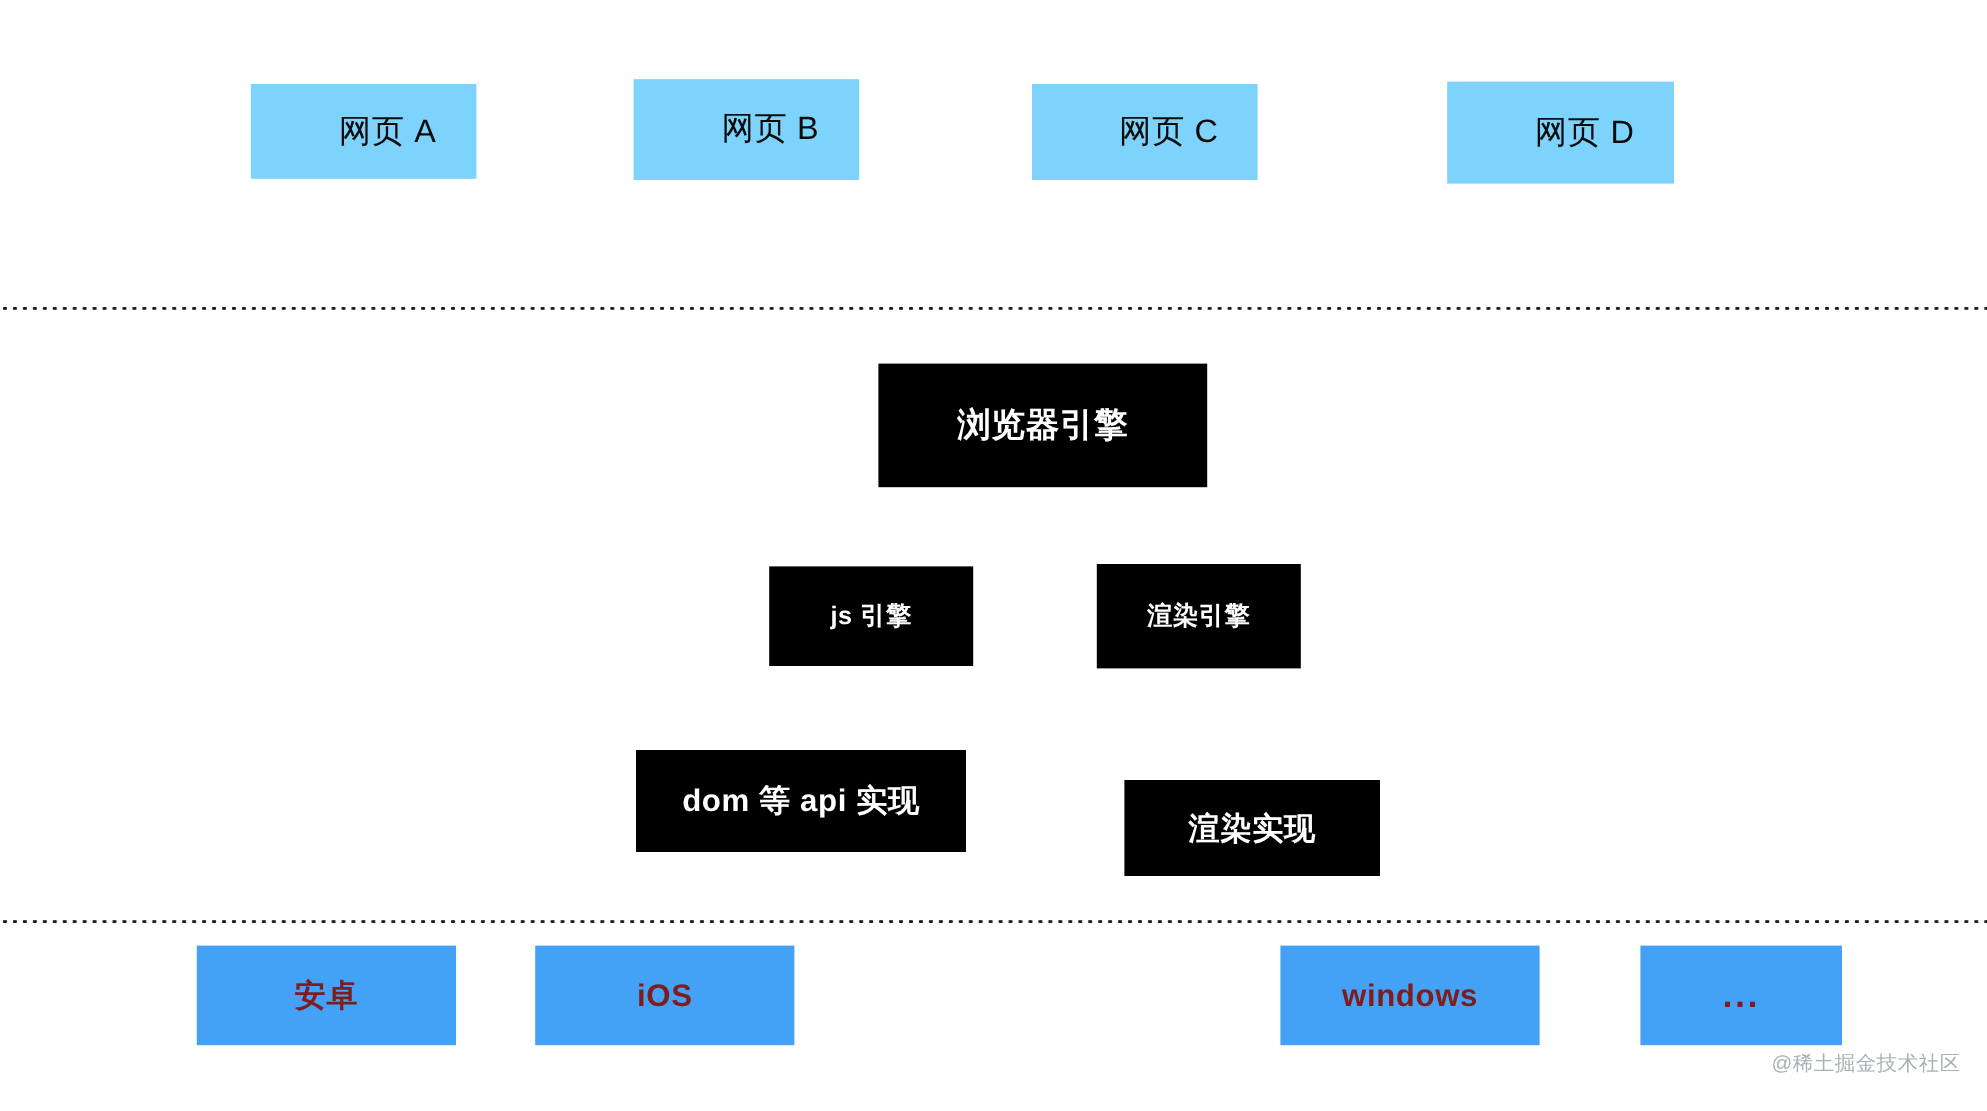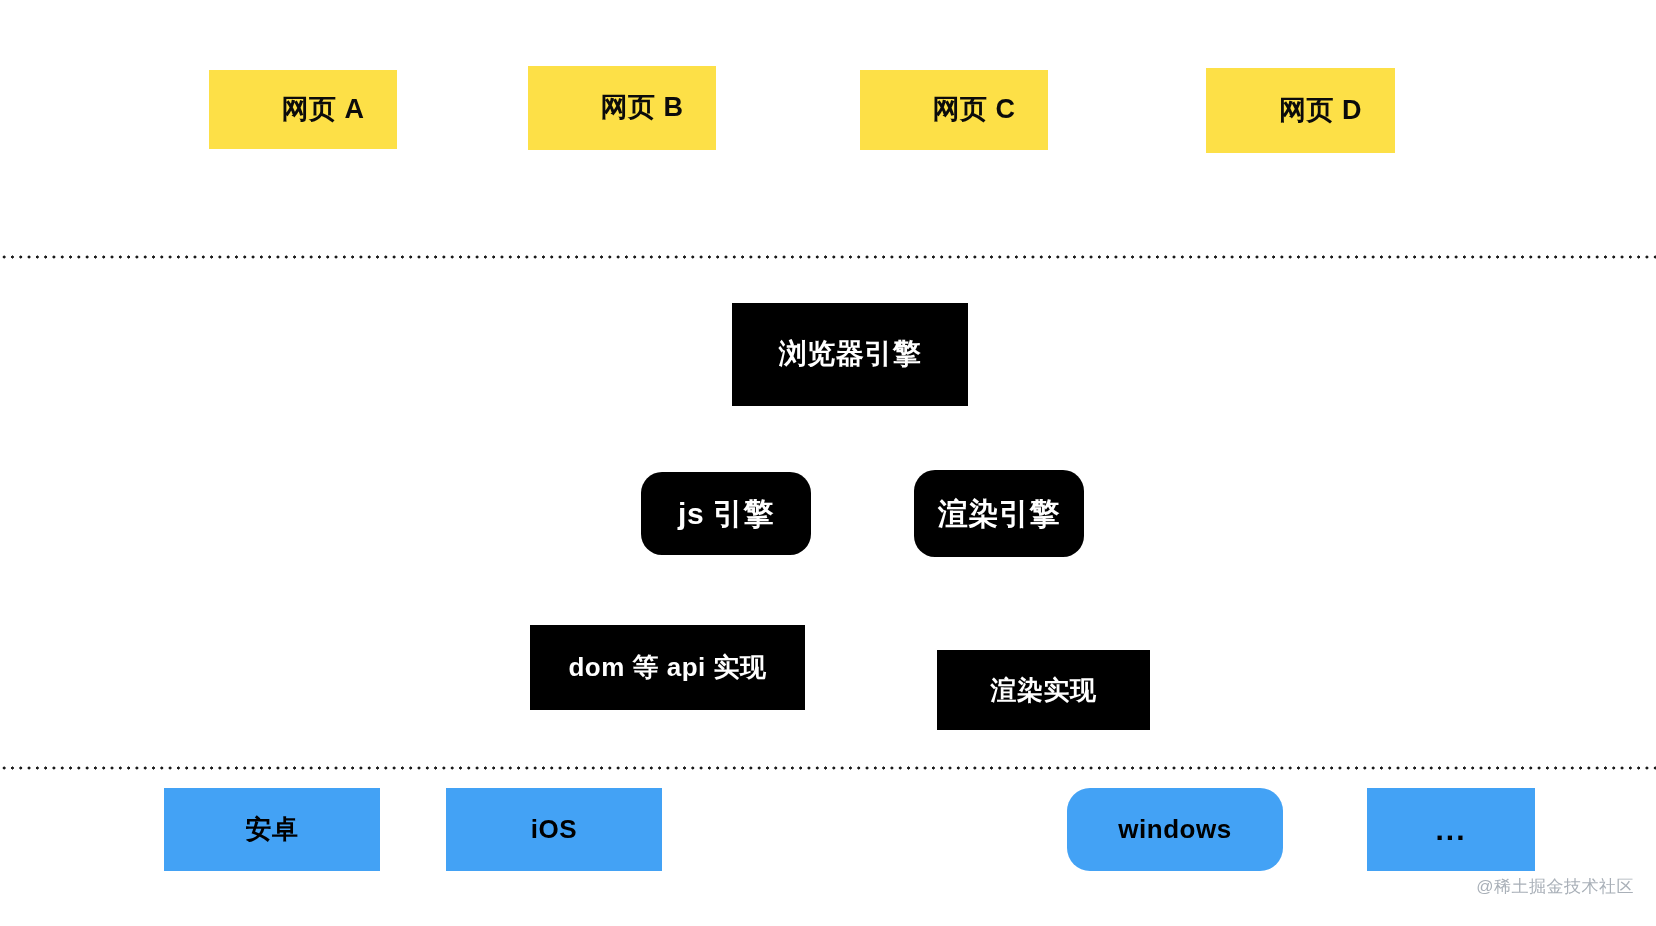--- a/index.html
+++ b/index.html
@@ -26,40 +26,40 @@
     align-items: center;
     justify-content: center;
     box-sizing: border-box;
     text-align: center;
     line-height: 1.1;
     white-space: nowrap;
     letter-spacing: 0.5px;
   }
 
   .box-page {
-    background: #fde047;
+    background: #7dd3fc;
     color: #0b0b0b;
     font-size: 27px;
-    font-weight: 700;
+    font-weight: 400;
     padding-left: 40px;
   }
 
   .box-engine {
     background: #000000;
     color: #ffffff;
     font-weight: 700;
   }
 
   .box-engine.lvl1 { font-size: 28px; }
-  .box-engine.lvl2 { font-size: 30px; border-radius: 21px; }
+  .box-engine.lvl2 { font-size: 21px; }
   .box-engine.lvl3 { font-size: 26px; }
 
   .box-os {
     background: #43a2f5;
-    color: #000000;
+    color: #7f1d1d;
     font-size: 26px;
     font-weight: 700;
   }
   .box-os.ellipsis { font-size: 30px; letter-spacing: 2px; }
 
   
   .divider {
     position: absolute;
     left: 0;
     width: 1656px;
@@ -96,21 +96,21 @@
   <div class="box box-page" style="left:836px; top:70px; width:188px; height:80px;margin-left:24px;">
     <span>网页 C</span>
   </div>
 
   <div class="box box-page" style="left:1163px; top:68px; width:189px; height:85px;margin-left:43px;">
     <span>网页 D</span>
   </div>
 
   <div class="divider" style="top:255px;"></div>
 
-  <div class="box box-engine lvl1" style="left:732px; top:303px; width:236px; height:103px;">
+  <div class="box box-engine lvl1" style="left:732px; top:303px; width:274px; height:103px;">
     <span>浏览器引擎</span>
   </div>
 
   <div class="box box-engine lvl2" style="left:641px; top:472px; width:170px; height:83px;">
     <span>js 引擎</span>
   </div>
 
   <div class="box box-engine lvl2" style="left:914px; top:470px; width:170px; height:87px;">
     <span>渲染引擎</span>
   </div>
@@ -127,21 +127,21 @@
 
   <div class="box box-os" style="left:164px; top:788px; width:216px; height:83px;">
     <span>安卓</span>
   </div>
 
   <div class="box box-os" style="left:446px; top:788px; width:216px; height:83px;">
     <span>iOS</span>
   </div>
 
 
-  <div class="box box-os" style="left:1067px; top:788px; width:216px; height:83px;border-radius:23px;">
+  <div class="box box-os" style="left:1067px; top:788px; width:216px; height:83px;">
     <span>windows</span>
   </div>
 
   <div class="box box-os ellipsis" style="left:1367px; top:788px; width:168px; height:83px;">
     <span>...</span>
   </div>
 
   <div class="watermark" style="right:22px; bottom:28px;">@稀土掘金技术社区</div>
 
 </div>

